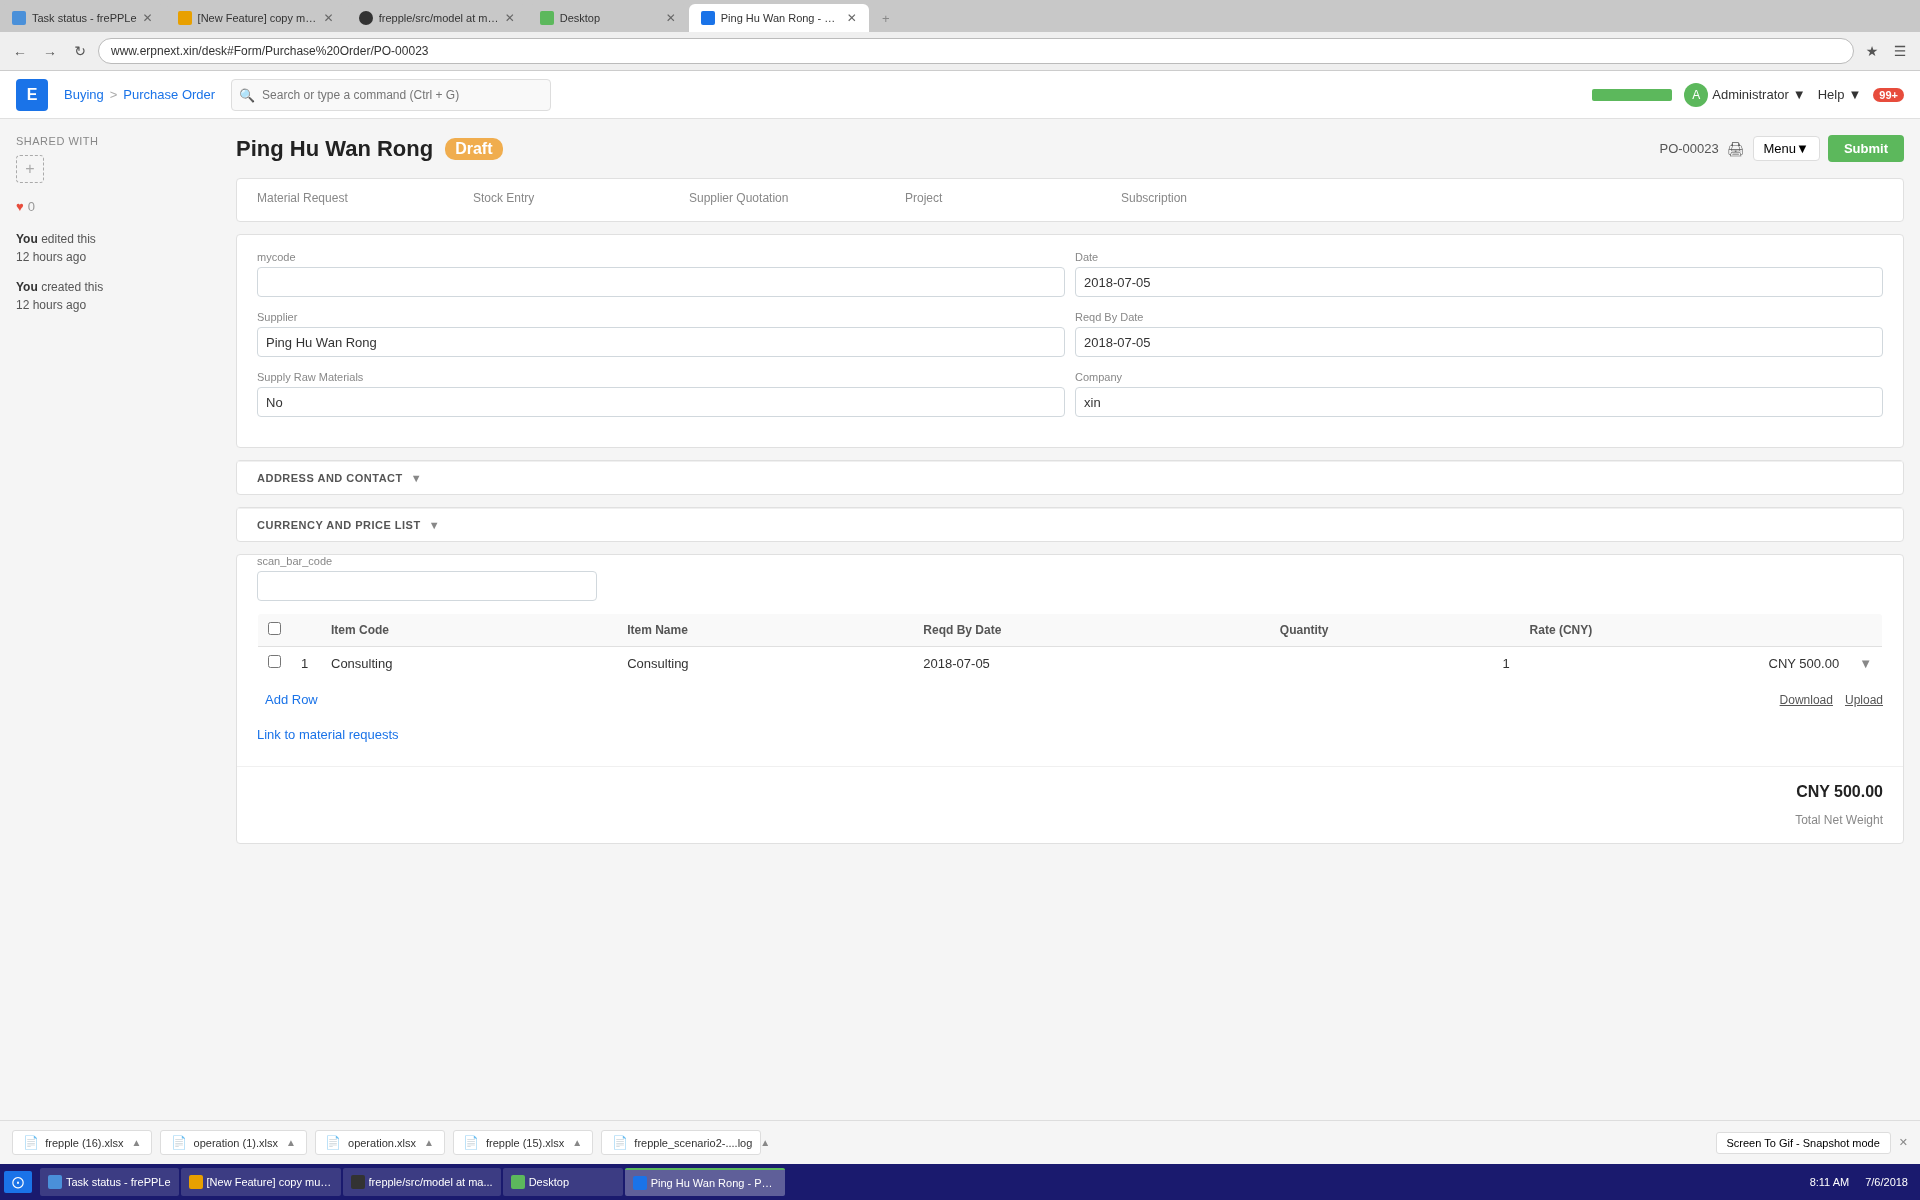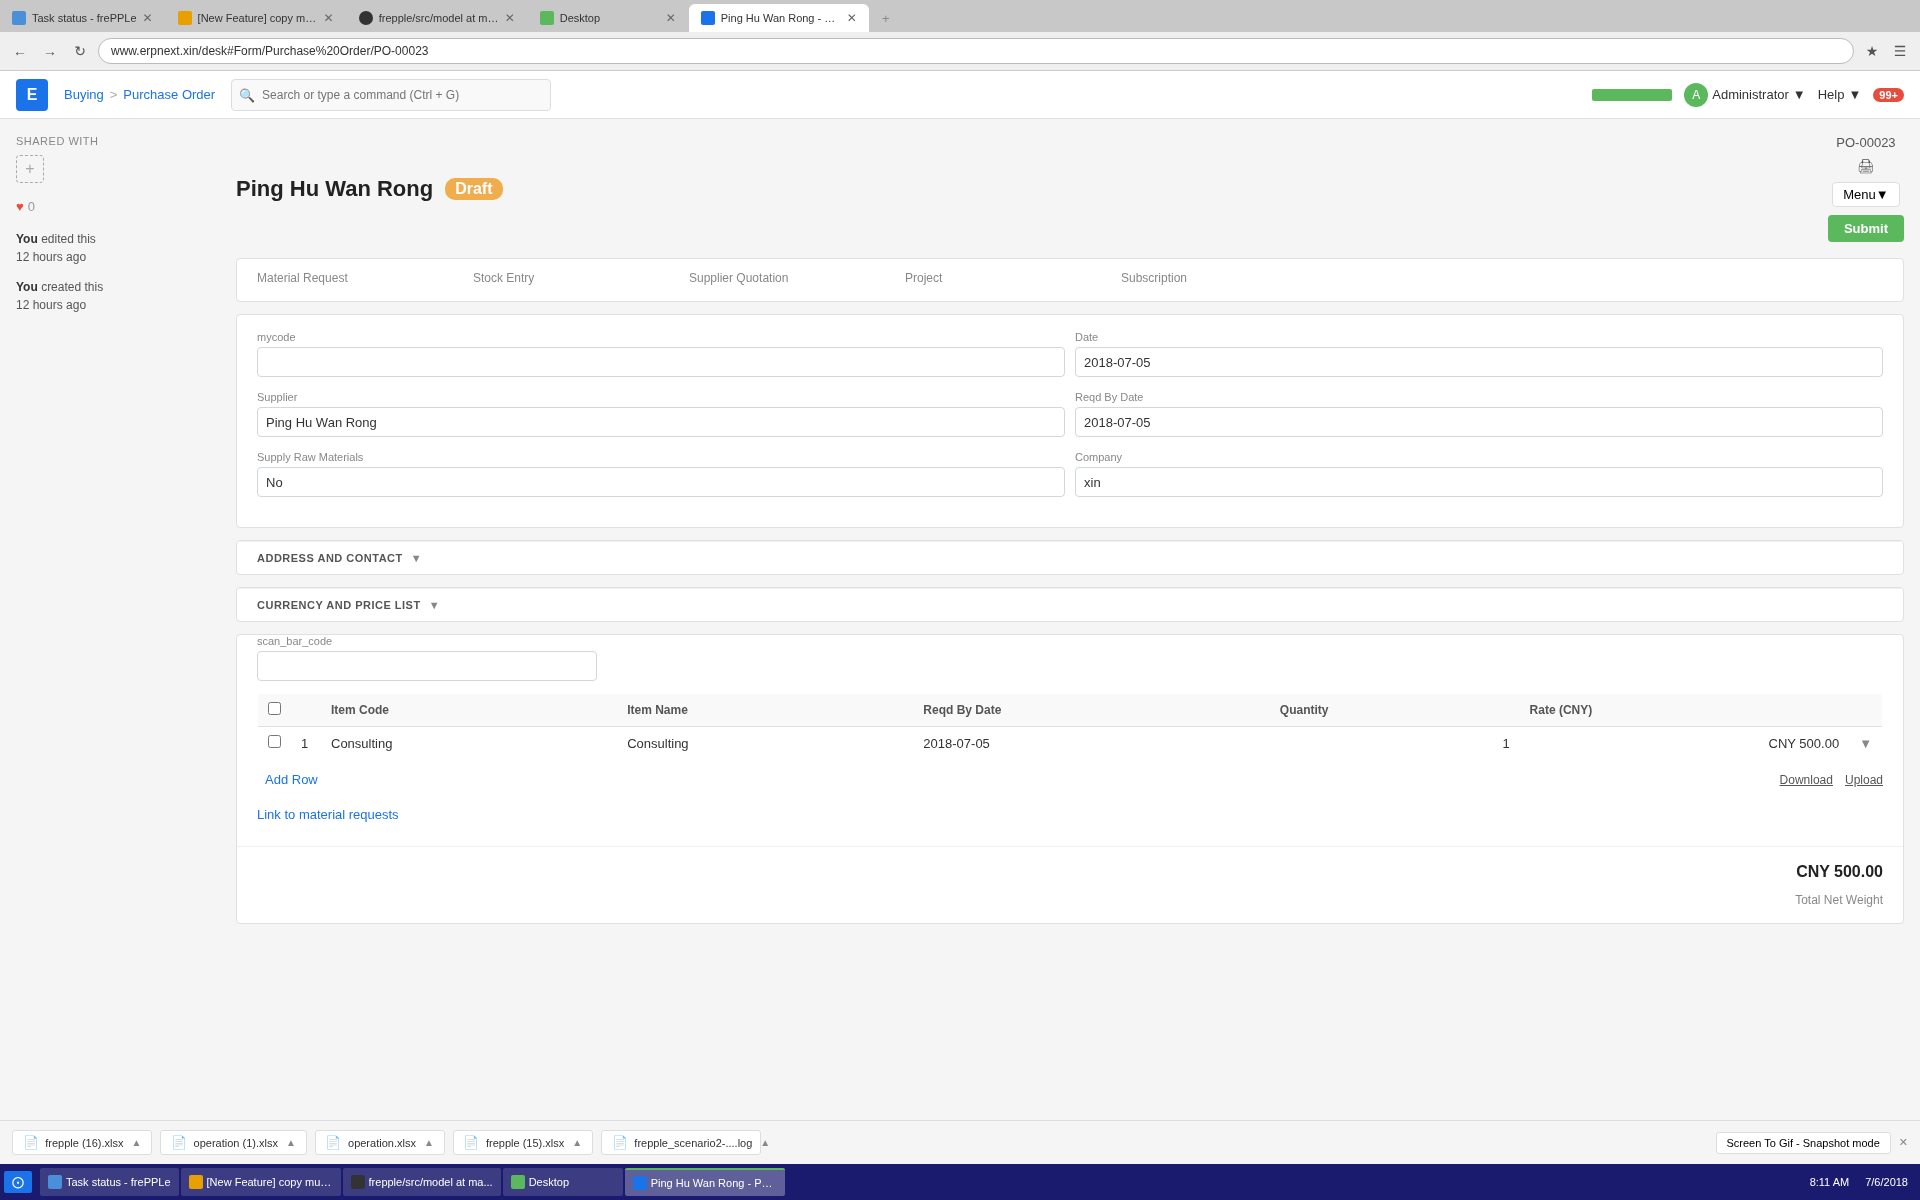--- a/index.html
+++ b/index.html
@@ -41,21 +41,21 @@
     .add-share-btn { width: 28px; height: 28px; border: 1px dashed #aaa; border-radius: 4px; display: flex; align-items: center; justify-content: center; color: #aaa; cursor: pointer; font-size: 16px; margin-bottom: 16px; }
     .like-section { display: flex; align-items: center; gap: 4px; color: #999; font-size: 13px; margin-bottom: 16px; }
     .timeline-entry { margin-bottom: 12px; font-size: 12px; color: #555; line-height: 1.5; }
     .timeline-entry strong { color: #333; }
 
     
     .main-content { flex: 1; padding: 16px; }
     .doc-header { display: flex; align-items: center; gap: 12px; margin-bottom: 16px; }
     .doc-title { font-size: 22px; font-weight: 600; color: #222; }
     .draft-badge { background: #f0ad4e; color: #fff; border-radius: 10px; padding: 2px 10px; font-size: 16px; font-weight: 600; }
-    .doc-actions { margin-left: auto; display: flex; align-items: center; gap: 8px; flex-direction: column; }
+    .doc-actions { margin-left: auto; display: flex; align-items: center; gap: 8px; }
     .po-number { font-size: 13px; color: #555; }
     .print-icon { color: #555; cursor: pointer; font-size: 14px; }
     .menu-btn { border: 1px solid #ddd; background: #fff; border-radius: 4px; padding: 4px 10px; font-size: 13px; cursor: pointer; display: flex; align-items: center; }
     .submit-btn { background: #5cb85c; color: #fff; border: none; border-radius: 4px; padding: 6px 16px; font-size: 13px; font-weight: 600; cursor: pointer; }
 
     .form-card { background: #fff; border: 1px solid #e0e0e0; border-radius: 4px; margin-bottom: 12px; }
 
     
     .links-section { padding: 12px 20px; display: flex; flex-wrap: wrap; gap: 16px; }
     .link-group { min-width: 200px; }

